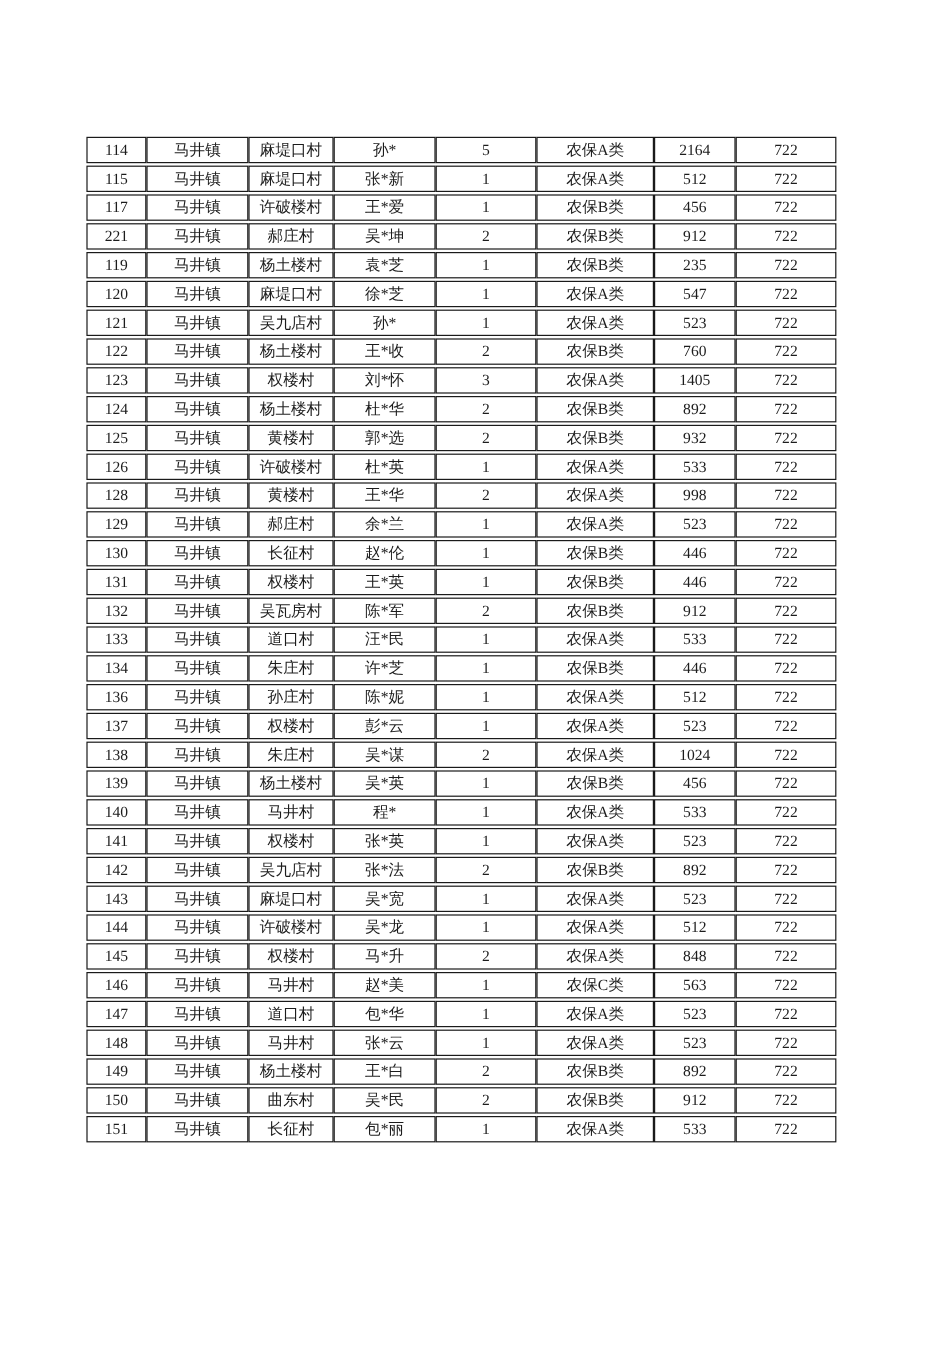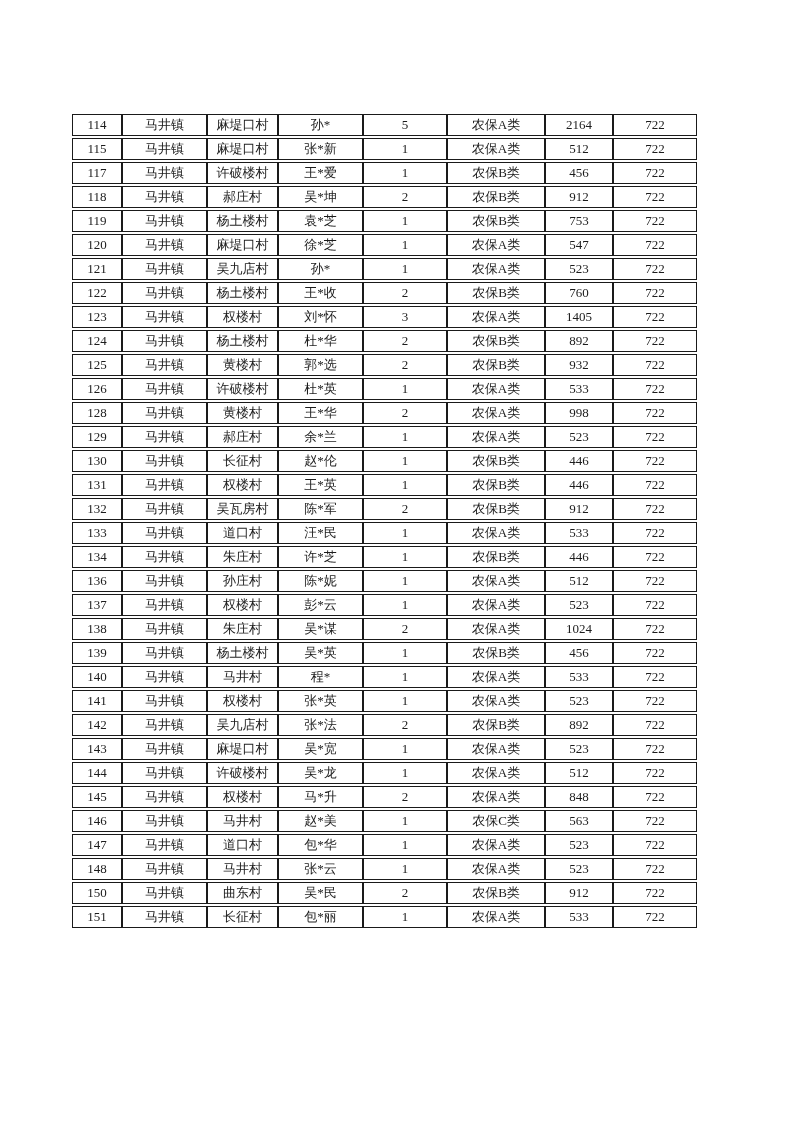--- a/index.html
+++ b/index.html
@@ -89,37 +89,37 @@
           <td>117</td>
           <td>马井镇</td>
           <td>许破楼村</td>
           <td>王*爱</td>
           <td>1</td>
           <td>农保B类</td>
           <td>456</td>
           <td>722</td>
         </tr>
         <tr>
-          <td>118</td>
+          <td>221</td>
           <td>马井镇</td>
           <td>郝庄村</td>
           <td>吴*坤</td>
           <td>2</td>
           <td>农保B类</td>
           <td>912</td>
           <td>722</td>
         </tr>
         <tr>
           <td>119</td>
           <td>马井镇</td>
           <td>杨土楼村</td>
           <td>袁*芝</td>
           <td>1</td>
           <td>农保B类</td>
-          <td>753</td>
+          <td>235</td>
           <td>722</td>
         </tr>
         <tr>
           <td>120</td>
           <td>马井镇</td>
           <td>麻堤口村</td>
           <td>徐*芝</td>
           <td>1</td>
           <td>农保A类</td>
           <td>547</td>
@@ -376,20 +376,30 @@
           <td>722</td>
         </tr>
         <tr>
           <td>148</td>
           <td>马井镇</td>
           <td>马井村</td>
           <td>张*云</td>
           <td>1</td>
           <td>农保A类</td>
           <td>523</td>
+          <td>722</td>
+        </tr>
+        <tr>
+          <td>149</td>
+          <td>马井镇</td>
+          <td>杨土楼村</td>
+          <td>王*白</td>
+          <td>2</td>
+          <td>农保B类</td>
+          <td>892</td>
           <td>722</td>
         </tr>
         <tr>
           <td>150</td>
           <td>马井镇</td>
           <td>曲东村</td>
           <td>吴*民</td>
           <td>2</td>
           <td>农保B类</td>
           <td>912</td>

